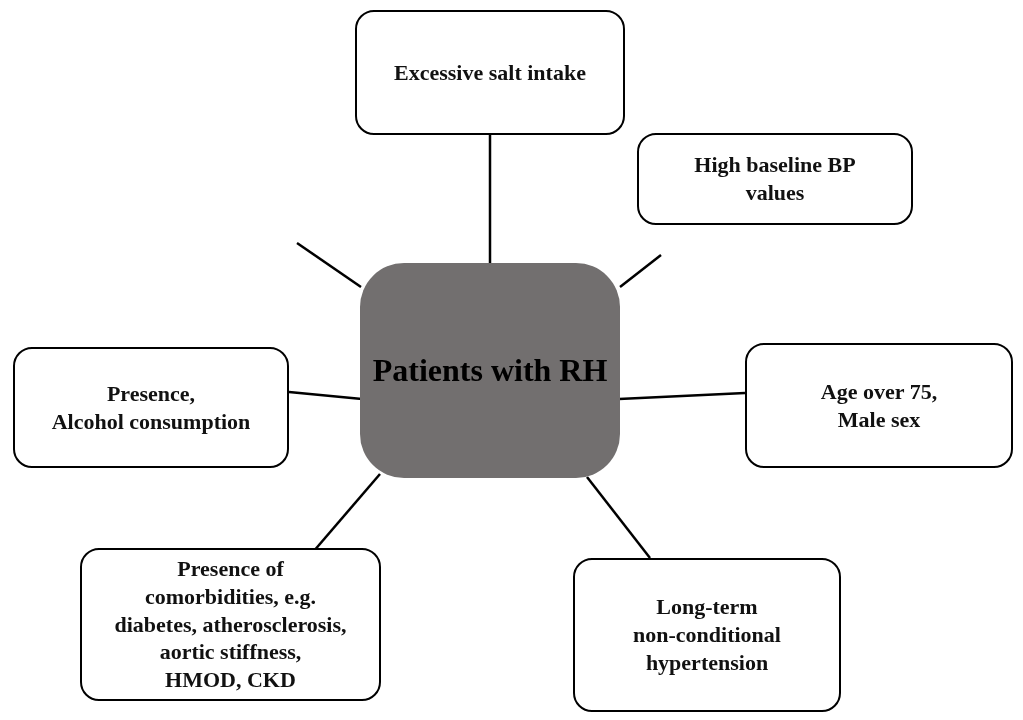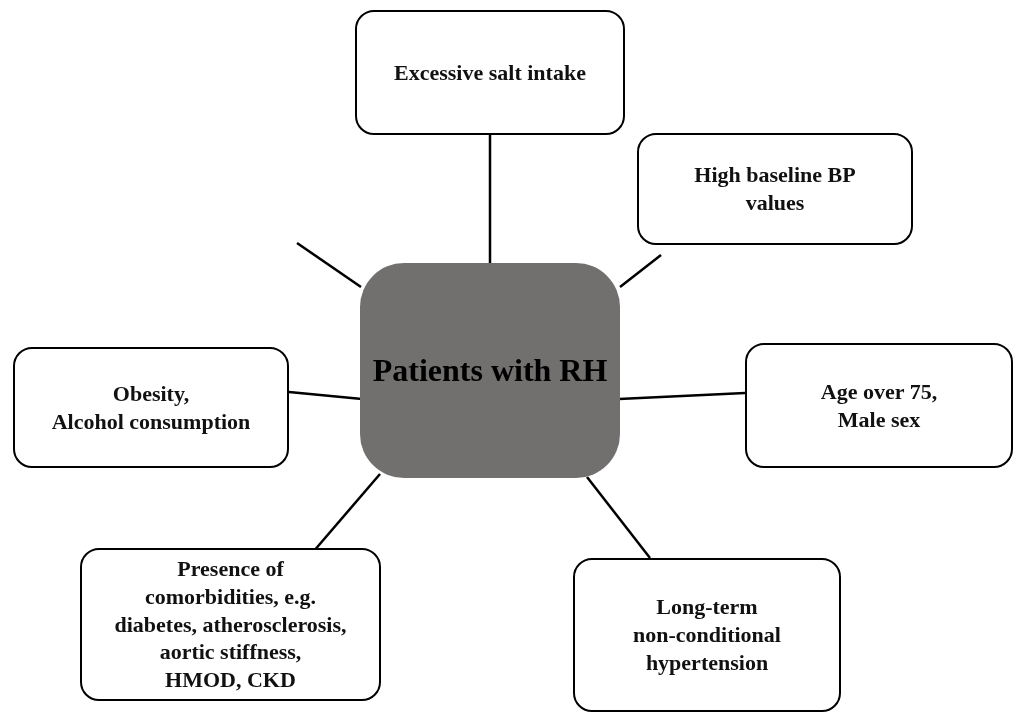--- a/index.html
+++ b/index.html
@@ -42,21 +42,21 @@
   .node.center-node {
     background: #726F6F;
     border: none;
     border-radius: 44px;
     font-size: 32px;
     color: #000000;
   }
   
   .n-excessive { left: 355px; top: 10px;  width: 270px; height: 125px; }
   .n-black     { left: 71px;  top: 118px; width: 271px; height: 124px; }
-  .n-highbp    { left: 637px; top: 133px; width: 276px; height: 112px; }
+  .n-highbp    { left: 637px; top: 133px; width: 276px; height: 92px; }
   .n-obesity   { left: 13px;  top: 347px; width: 276px; height: 121px; }
   .n-age       { left: 745px; top: 343px; width: 268px; height: 125px; }
   .n-comorbid  { left: 80px;  top: 548px; width: 301px; height: 153px; }
   .n-longterm  { left: 573px; top: 558px; width: 268px; height: 154px; }
   .n-center    { left: 360px; top: 263px; width: 260px; height: 215px; }
 </style>
 </head>
 <body>
 
 <div class="canvas">
@@ -70,21 +70,21 @@
     <line x1="380" y1="474" x2="307" y2="559" stroke="#000000" stroke-width="2.5"></line>
     <line x1="587" y1="477" x2="650" y2="558" stroke="#000000" stroke-width="2.5"></line>
   </svg>
 
   <div class="node n-excessive">Excessive salt intake</div>
 
 
   <div class="node n-highbp">High baseline BP
 values</div>
 
-  <div class="node n-obesity">Obesity,
+  <div class="node n-obesity">Presence,
 Alcohol consumption</div>
 
   <div class="node n-age">Age over 75,
 Male sex</div>
 
   <div class="node n-comorbid">Presence of
 comorbidities, e.g.
 diabetes, atherosclerosis,
 aortic stiffness,
 HMOD, CKD</div>

